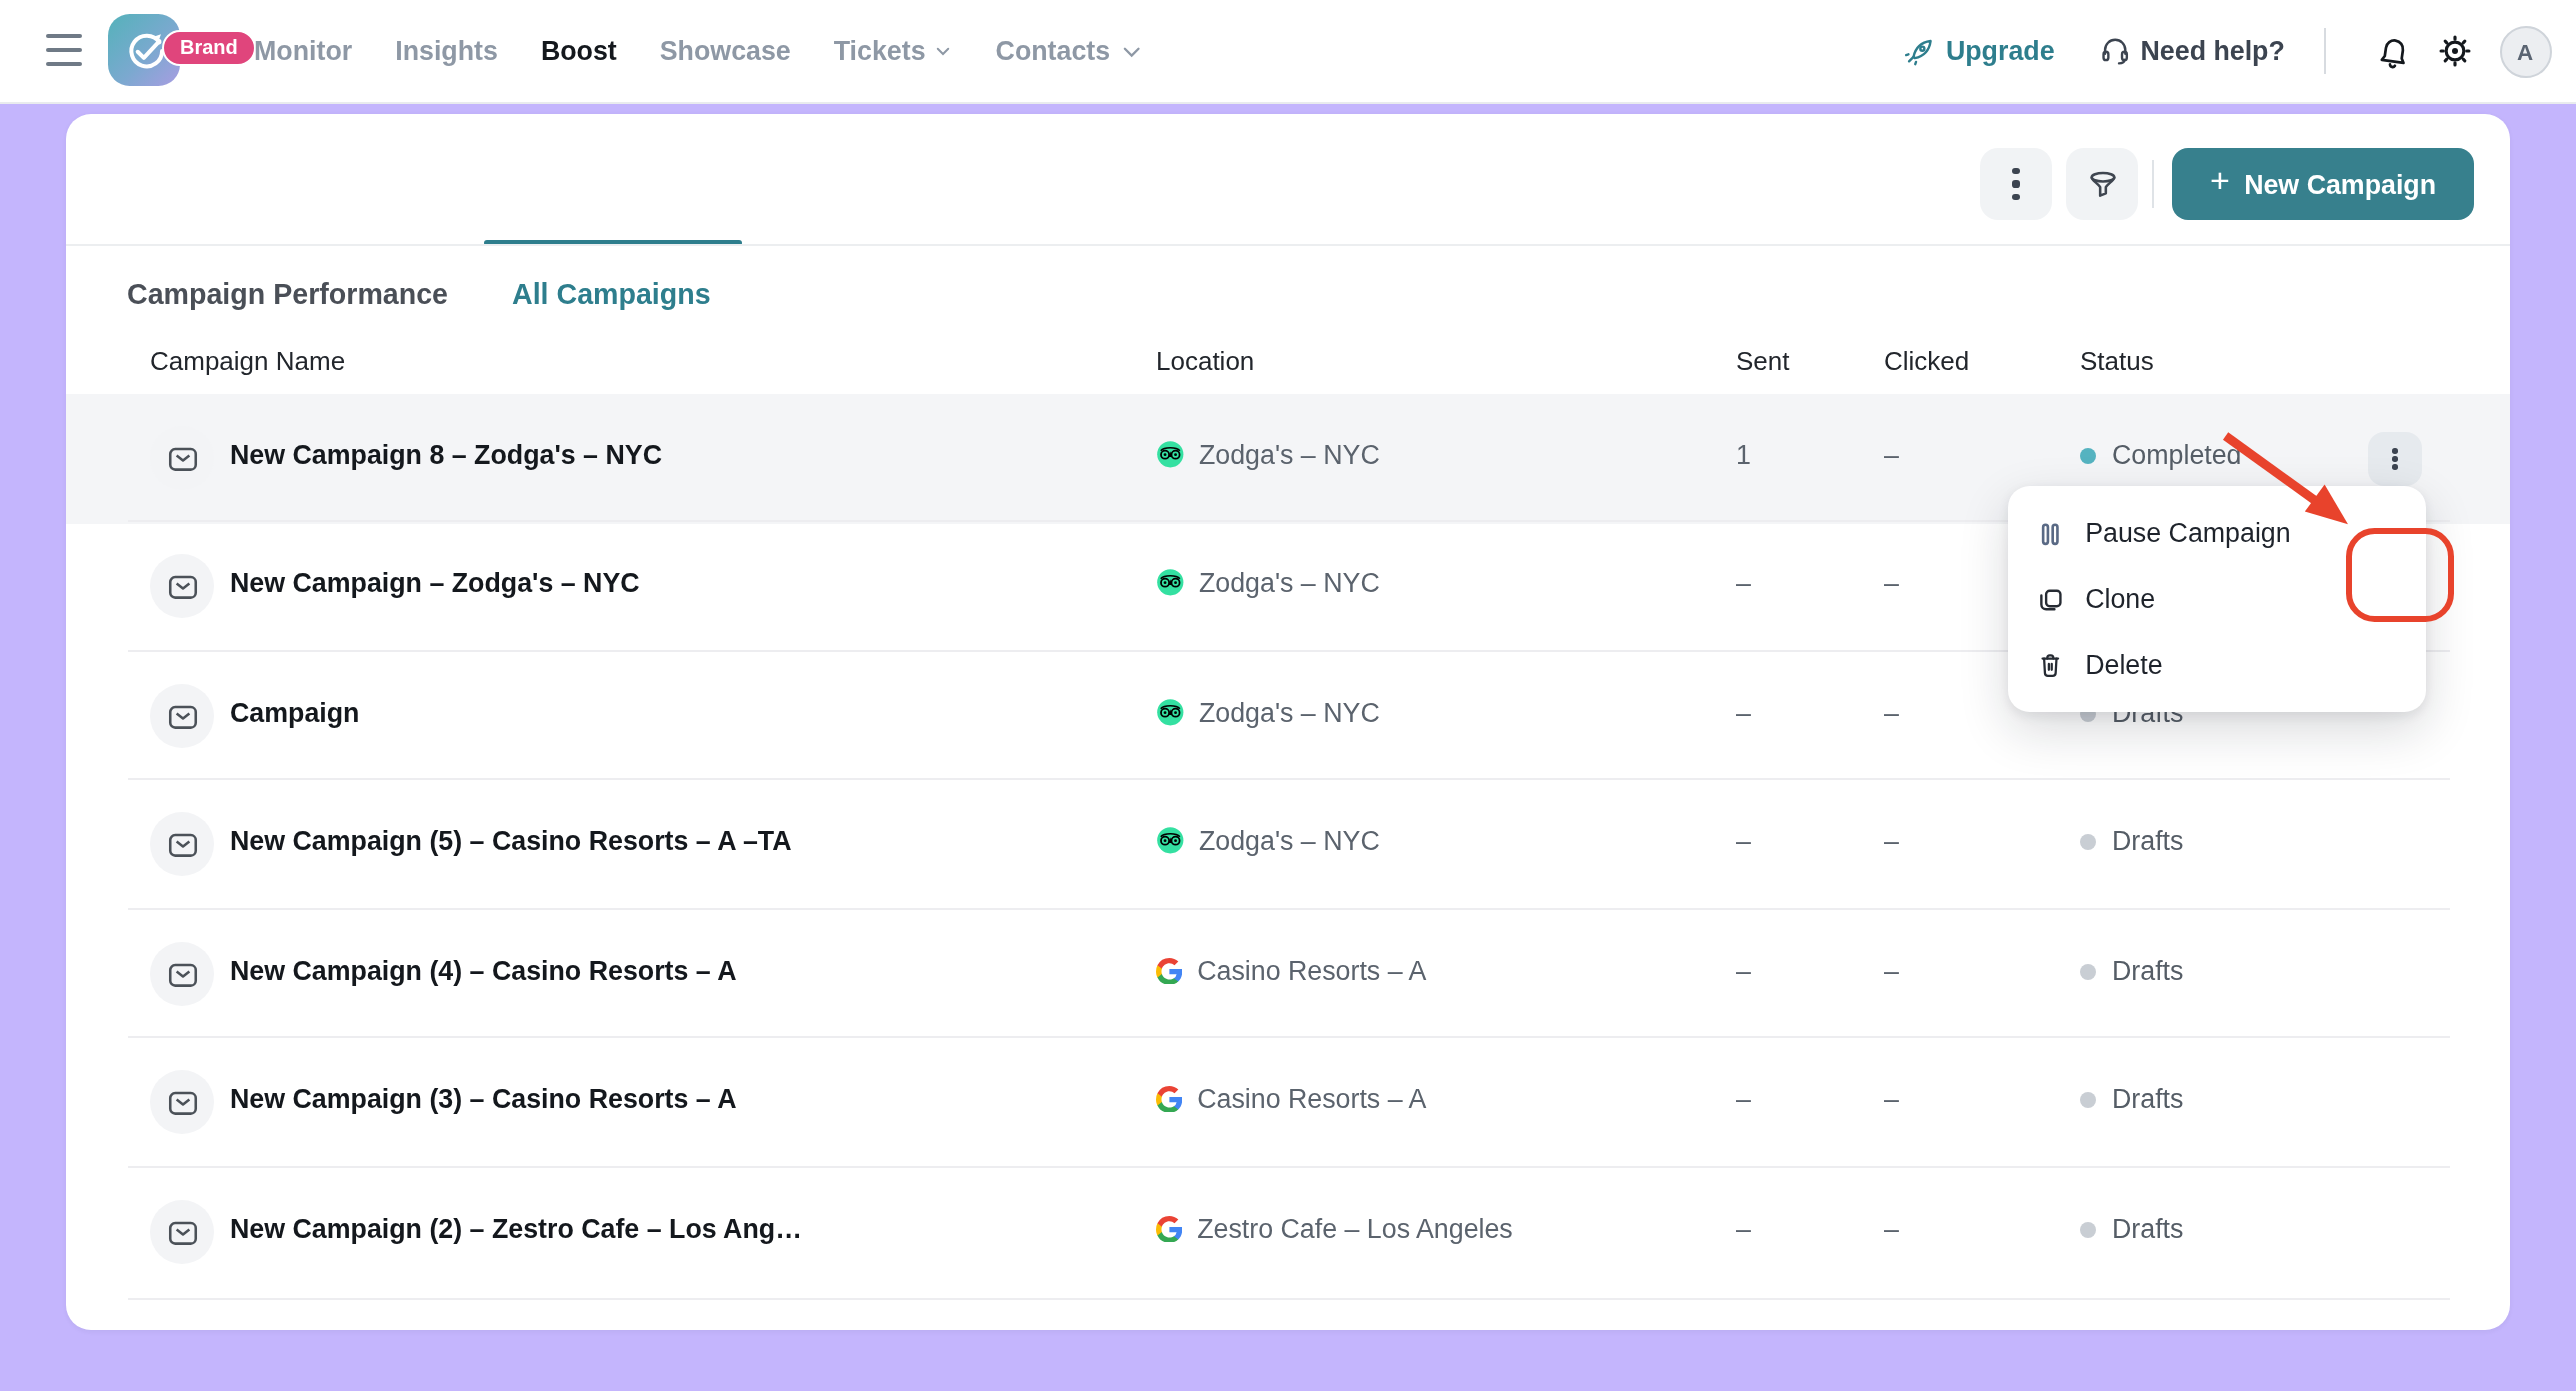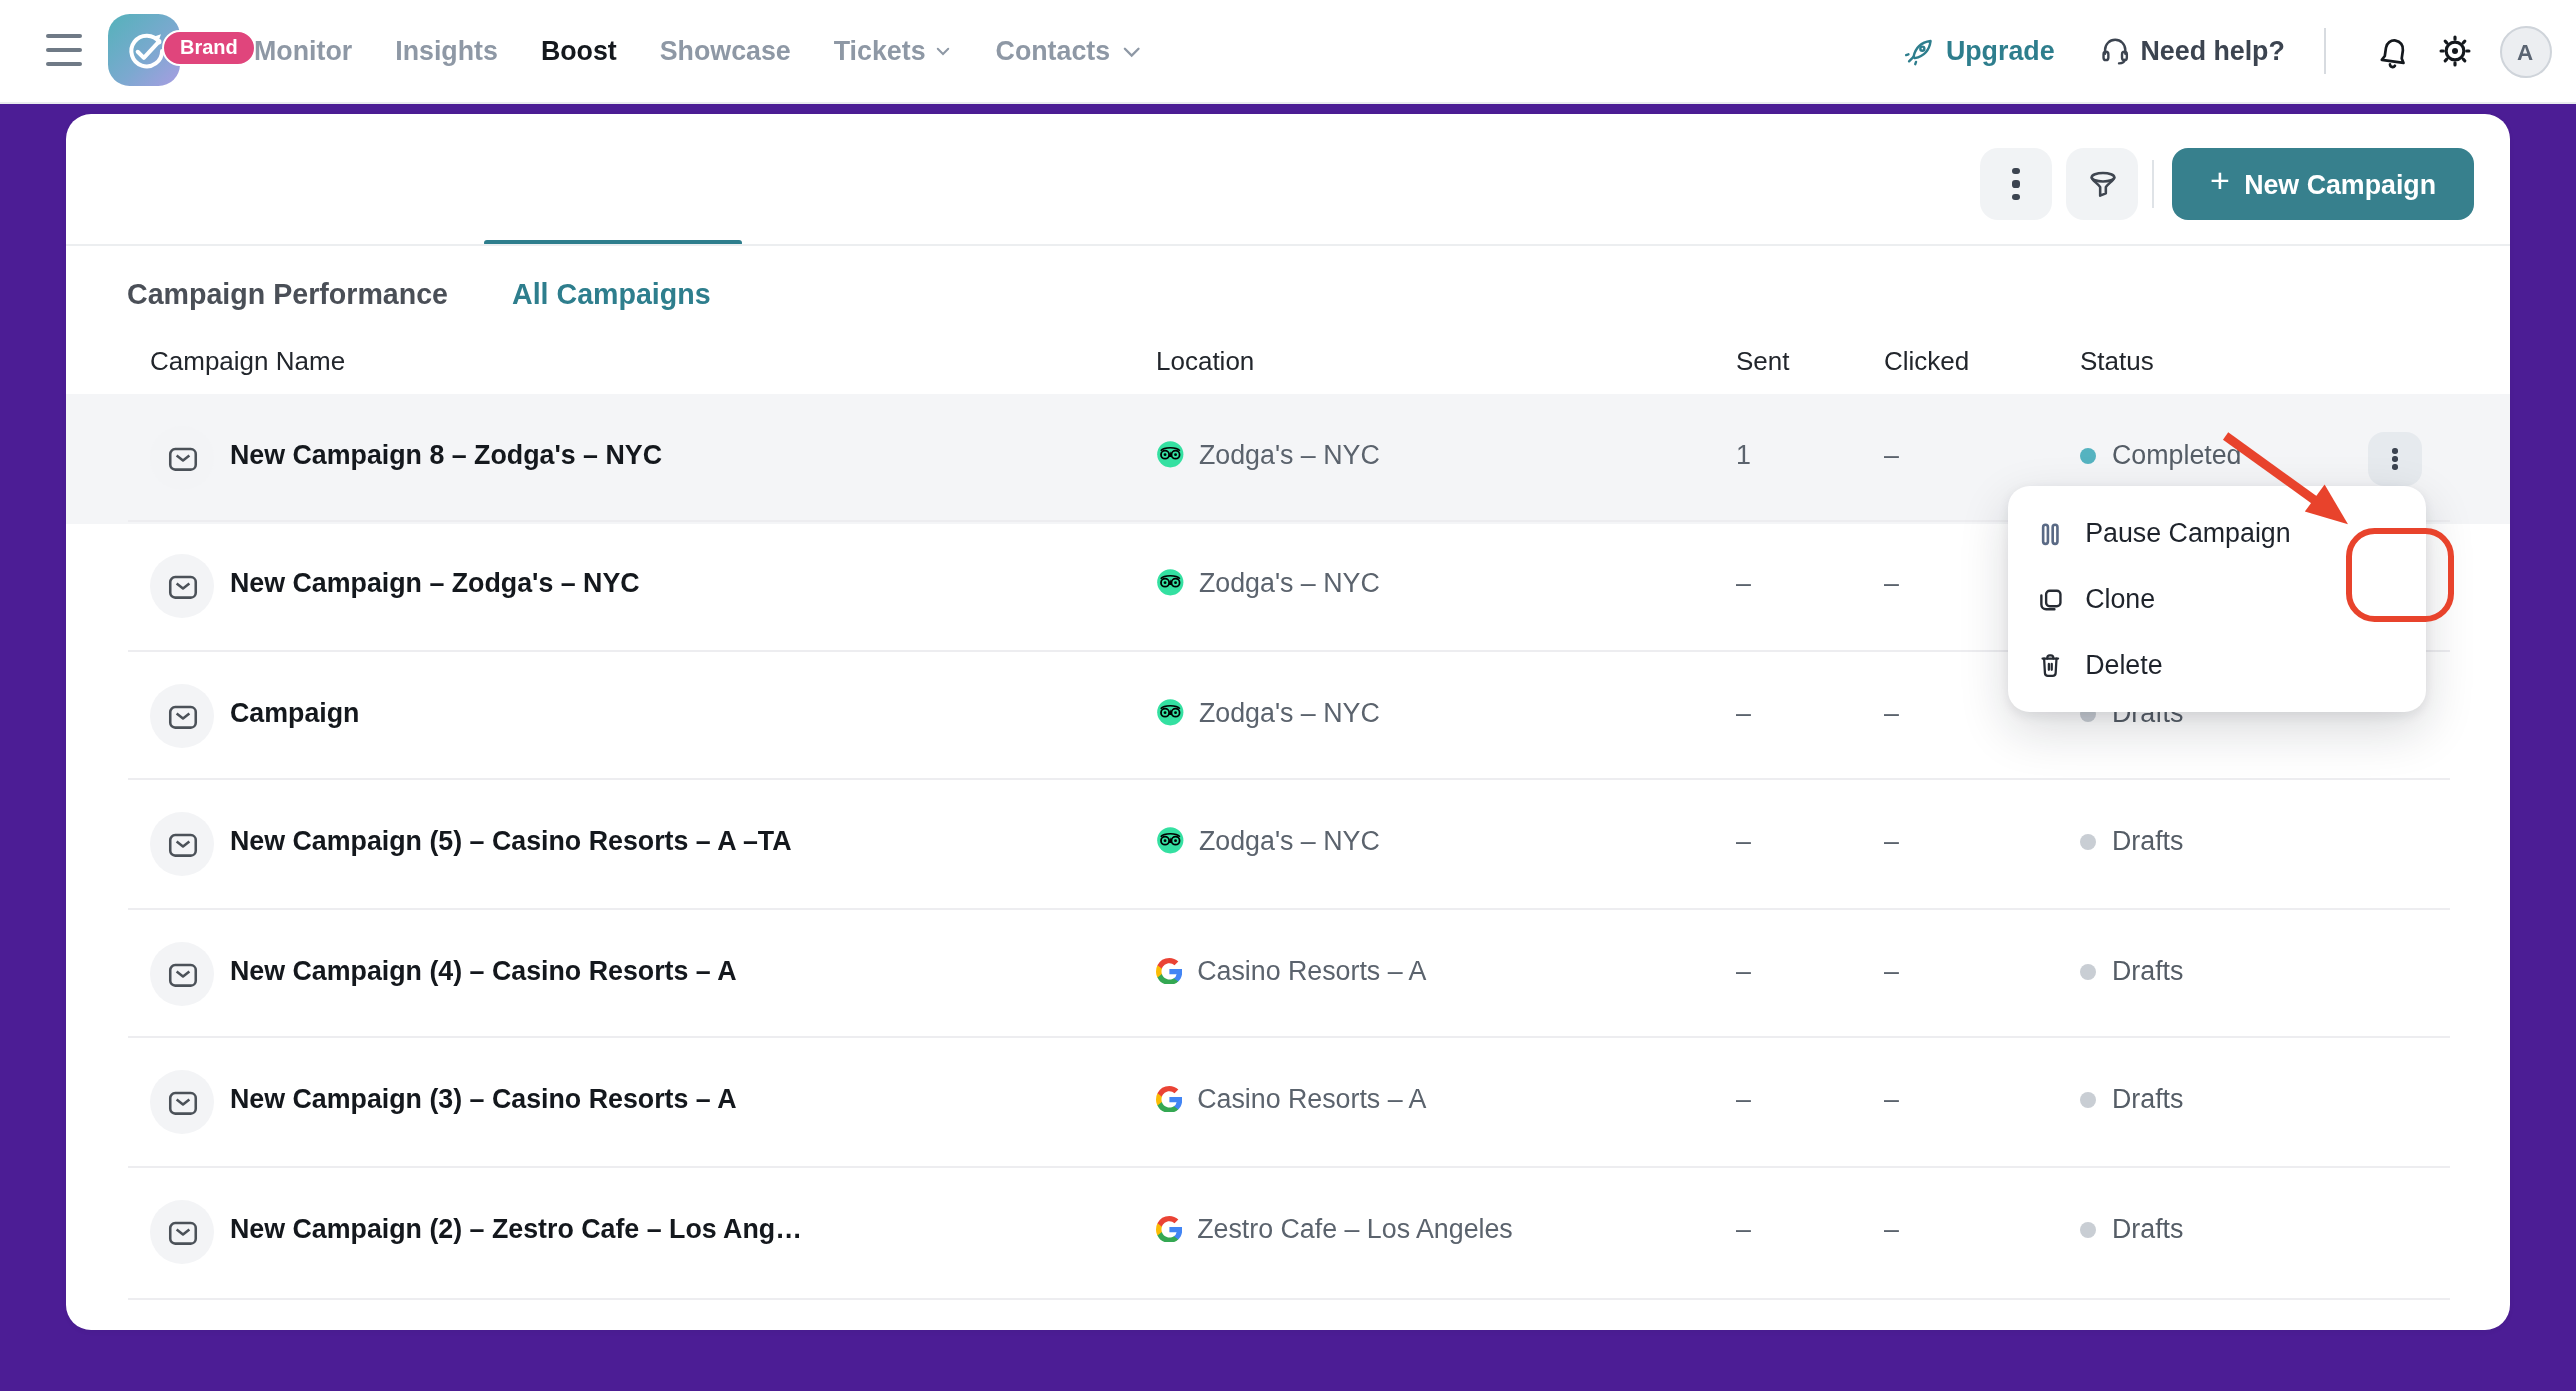--- a/index.html
+++ b/index.html
@@ -1,16 +1,16 @@
 <!DOCTYPE html>
 <html style="font-size:14.3px"><head>
 <meta charset="utf-8">
 <style>
   html,body{margin:0;padding:0;background:#eef0f3;}
-  .viewport{width:2576px;height:1391px;overflow:hidden;position:relative;background:#4c1d95;}
+  .viewport{width:2576px;height:1391px;overflow:hidden;position:relative;background:#c4b5fd;}
   .scale{width:1288px;height:696px;transform:scale(2);transform-origin:0 0;position:relative;
          font-family:"Liberation Sans","DejaVu Sans",sans-serif;color:#14181d;}
 
   
   .topbar{position:absolute;left:0;top:0;width:1288px;height:51px;background:#fff;border-bottom:0.9px solid #e9ebee;}
   .hamburger{position:absolute;left:23px;top:17px;width:18px;height:16px;display:flex;flex-direction:column;justify-content:space-between;cursor:pointer;}
   .hamburger div{height:2.3px;background:#6f7a86;border-radius:1.8px;}
   .logo{position:absolute;left:54px;top:7.2px;width:36px;height:36px;border-radius:10.8px;
         background:linear-gradient(135deg,#54b2ba 0%,#7aa9cf 55%,#a89de2 100%);display:flex;align-items:center;justify-content:center;}
   .brand-pill{position:absolute;left:81px;top:15.2px;background:#e0457c;border:1.8px solid #fff;border-radius:10px;

